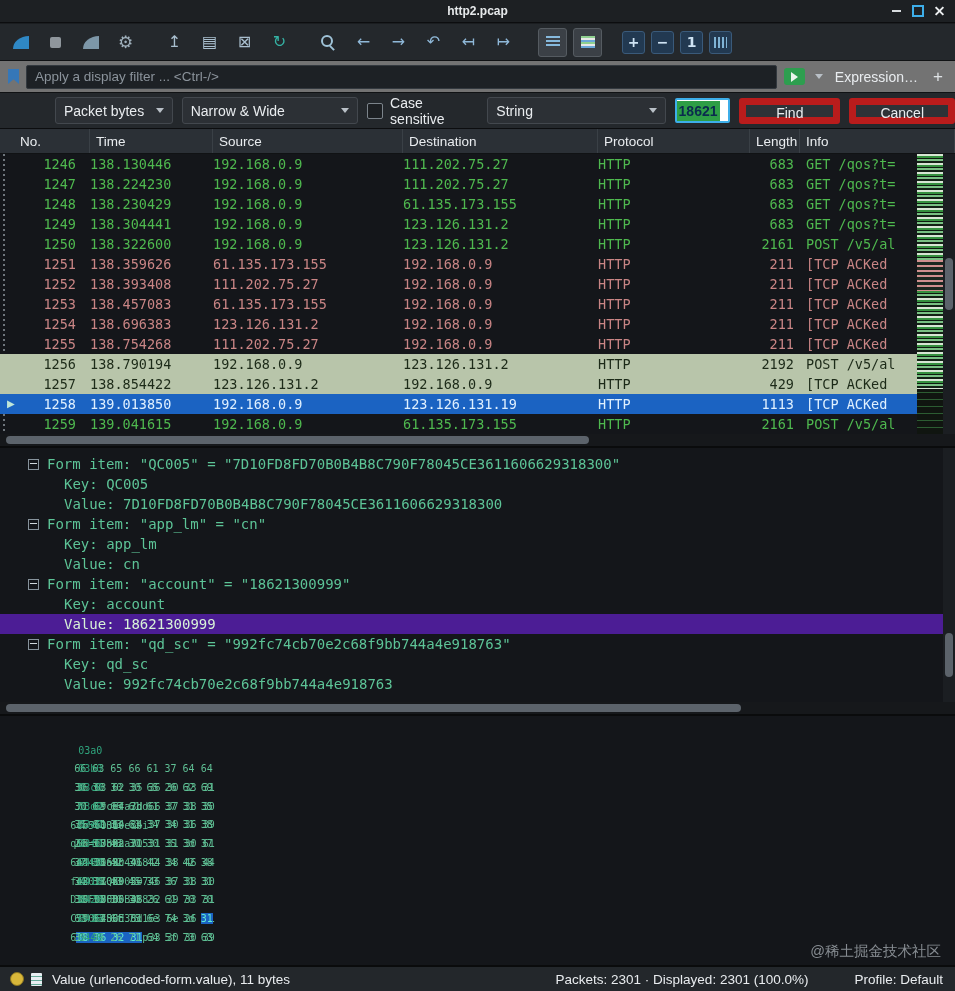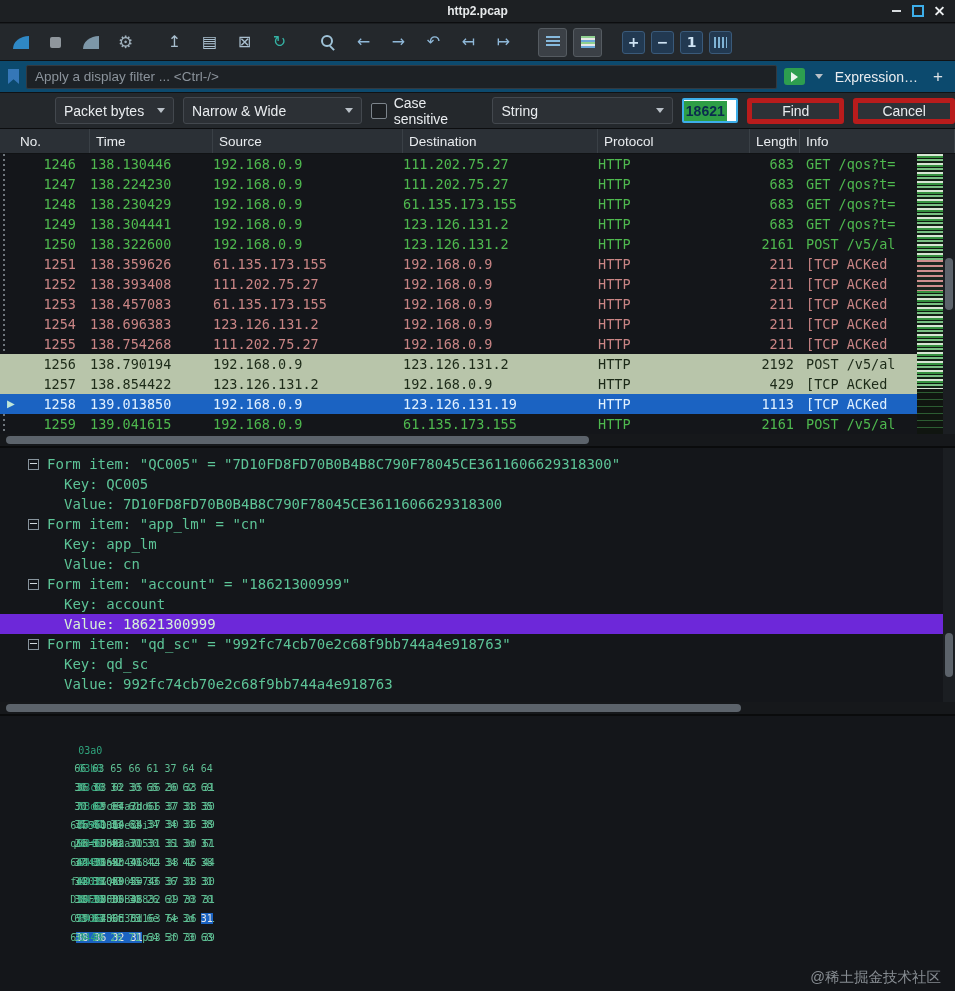--- a/index.html
+++ b/index.html
@@ -37,21 +37,21 @@
   .i-stop{width:11px;height:11px;background:#8f969c;border-radius:2px;}
   .i-gear{font-size:17px;color:#9fb0bc;}
   .i-find{width:15px;height:15px;position:relative;}
   .i-find::before{content:"";position:absolute;left:0;top:0;width:8px;height:8px;border:2px solid #9fc3d8;border-radius:50%;}
   .i-find::after{content:"";position:absolute;right:1px;bottom:1px;width:6px;height:2px;background:#9fc3d8;transform:rotate(45deg);}
   .i-scroll{width:14px;height:12px;background:repeating-linear-gradient(180deg,#86b9dd 0 2px,transparent 2px 4px);}
   .i-color{width:14px;height:12px;background:repeating-linear-gradient(180deg,#8fd08f 0 2px,#e8e8e8 2px 4px,#6aa7d8 4px 6px);}
   .i-grid{width:13px;height:11px;background:repeating-linear-gradient(90deg,#7fb3d5 0 2px,transparent 2px 4px);}
 
   
-  .filterbar{height:31px;flex:none;display:flex;align-items:center;gap:7px;padding:0 8px;background:#0c4a6e;border-bottom:1px solid #101214;}
+  .filterbar{height:31px;flex:none;display:flex;align-items:center;gap:7px;padding:0 8px;background:#737373;border-bottom:1px solid #101214;}
   .bookmark{width:11px;height:15px;background:#3577b8;clip-path:polygon(0 0,100% 0,100% 100%,50% 68%,0 100%);flex:none;}
   .finput{flex:1;height:22px;background:#1d2125;border:1px solid #33393f;border-radius:2px;display:flex;align-items:center;padding-left:8px;}
   .placeholder{color:#8b939b;font-size:13.5px;}
   .apply-btn{width:21px;height:17px;background:#2d9e4f;border-radius:3px;display:flex;align-items:center;justify-content:center;}
   .apply-btn i{width:0;height:0;border-left:7px solid #eaf6ec;border-top:5px solid transparent;border-bottom:5px solid transparent;}
   .caret-btn{width:14px;display:flex;justify-content:center;}
   .caret{width:0;height:0;border-left:4px solid transparent;border-right:4px solid transparent;border-top:5px solid #b9c0c7;}
   .expr{font-size:14px;color:#e9ecef;margin-left:2px;}
   .addbtn{font-size:17px;color:#dfe3e6;margin:0 4px 0 8px;}
 
@@ -59,21 +59,21 @@
   .findbar{height:35px;flex:none;display:flex;align-items:center;gap:9px;padding-left:55px;background:#24282c;border-bottom:1px solid #0c0d0f;}
   .combo{height:25px;background:#2c3035;border:1px solid #43484e;border-radius:3px;display:flex;align-items:center;justify-content:space-between;padding:0 8px;font-size:14px;color:#e9ecef;}
   .combo .caret{margin-left:10px;}
   .w1{width:112px;}
   .w2{width:178px;}
   .w3{width:180px;}
   .check{display:flex;align-items:center;gap:7px;font-size:14px;color:#e9ecef;width:125px;}
   .cb{width:14px;height:14px;background:#1c1f22;border:1px solid #7c848b;border-radius:2px;flex:none;}
   .sinput{width:58px;height:21px;background:#ffffff;border:2px solid #3daee9;border-radius:2px;display:flex;align-items:center;overflow:hidden;}
   .selq{background:#2e9e46;color:#0b2b4e;font-size:14px;font-weight:bold;padding:2px 2px;font-family:"Liberation Sans",sans-serif;}
-  .btn{height:26px;background:#2d3237;border:5px solid #b91c1c;border-radius:3px;color:#e9ecef;font-size:14px;padding:0 24px;font-family:"Liberation Sans",sans-serif;}
+  .btn{height:26px;background:#2d3237;border:7px solid #b91c1c;border-radius:3px;color:#e9ecef;font-size:14px;padding:0 24px;font-family:"Liberation Sans",sans-serif;}
   .btn-find{padding:0 30px;}
 
   
   .plist{flex:none;display:flex;flex-direction:column;background:#14161a;}
   .pgrid{display:grid;grid-template-columns:90px 123px 190px 195px 152px 50px 1fr;}
   .phead{height:24px;flex:none;background:#2b3036;align-items:center;font-size:13.5px;color:#e9ecef;border-bottom:1px solid #101214;}
   .hcell{padding-left:6px;border-right:1px solid #3a4046;height:100%;display:flex;align-items:center;overflow:hidden;}
   .hcell.c1{padding-left:20px;}
   .pbody-wrap{display:flex;height:280px;flex:none;}
   .pbody{flex:1;position:relative;overflow:hidden;}
@@ -98,35 +98,35 @@
   .hhandle{position:absolute;top:2px;height:8px;border-radius:4px;background:#5c636b;left:6px;width:61%;}
   .hhandle.w77{width:77%;}
 
   
   .details{height:266px;flex:none;background:#14161a;border-top:2px solid #0a0b0c;position:relative;display:flex;flex-direction:column;}
   .dbody{flex:1;padding-top:6px;overflow:hidden;}
   .drow{height:20px;line-height:20px;display:flex;align-items:center;padding-left:28px;white-space:pre;font-family:"DejaVu Sans Mono",monospace;font-size:14px;color:#5dc497;}
   .drow.lvl1{padding-left:64px;}
   .exp{width:9px;height:9px;border:1px solid #87939c;margin-right:8px;position:relative;flex:none;}
   .exp::after{content:"";position:absolute;left:1px;right:1px;top:3px;height:1px;background:#cfd8dd;}
-  .drow.sel{background:#6d28d9;color:#d8f2d8;}
+  .drow.sel{background:#4c1d95;color:#d8f2d8;}
   .dvscroll{position:absolute;right:0;top:0;bottom:12px;width:12px;background:#1b1e22;}
   .dvscroll .handle{position:absolute;left:2px;width:8px;border-radius:4px;background:#5c636b;top:185px;height:44px;}
 
   
   .hexpane{flex:1;background:#14161a;border-top:2px solid #0a0b0c;position:relative;padding-top:7px;overflow:hidden;}
   .hexrow{white-space:pre;font-family:"DejaVu Sans Mono",monospace;font-size:10px;height:18.7px;line-height:18.7px;}
   .hx-off{color:#2fa37c;display:inline-block;width:4ch;margin-left:18px;}
   .hx-g{display:inline-block;width:23ch;color:#5fbf94;}
   .g1{margin-left:14px;}
   .g2{margin-left:16px;}
   .hx-a{display:inline-block;width:8ch;color:#5fbf94;}
   .a1{margin-left:40px;}
   .a2{margin-left:10px;}
-  .hl{background:#1b63c2;color:#e5e5e5;}
+  .hl{background:#1b63c2;color:#5eead4;}
   .watermark{position:absolute;right:14px;bottom:4px;color:#9aa0a6;font-size:14.5px;opacity:.85;}
 
   
   .statusbar{height:24px;flex:none;background:#23272b;border-top:2px solid #0a0b0c;display:flex;align-items:center;padding:0 10px;font-size:13.5px;color:#e9ecef;}
   .dot{width:12px;height:12px;border-radius:50%;background:#d8b73a;border:1px solid #8a7420;flex:none;margin-right:7px;}
   .note{width:11px;height:13px;background:#e8eef2;border-radius:1px;flex:none;margin-right:10px;background-image:repeating-linear-gradient(180deg,transparent 0 3px,#6a9 3px 4px);}
   .sb-left{flex:1;}
   .sb-pack{margin-right:46px;}
   .sb-prof{margin-right:2px;}
 </style>
@@ -635,14 +635,21 @@
           
           
           
           
           
         </div>
       </div>
     <span class="watermark">@稀土掘金技术社区</span>
   </div>
 
+  <div class="statusbar">
+    <span class="dot"></span>
+    <span class="note"></span>
+    <span class="sb-left">Value (urlencoded-form.value), 11 bytes</span>
+    <span class="sb-pack">Packets: 2301 · Displayed: 2301 (100.0%)</span>
+    <span class="sb-prof">Profile: Default</span>
+  </div>
 
 </div>
 
 </body></html>

